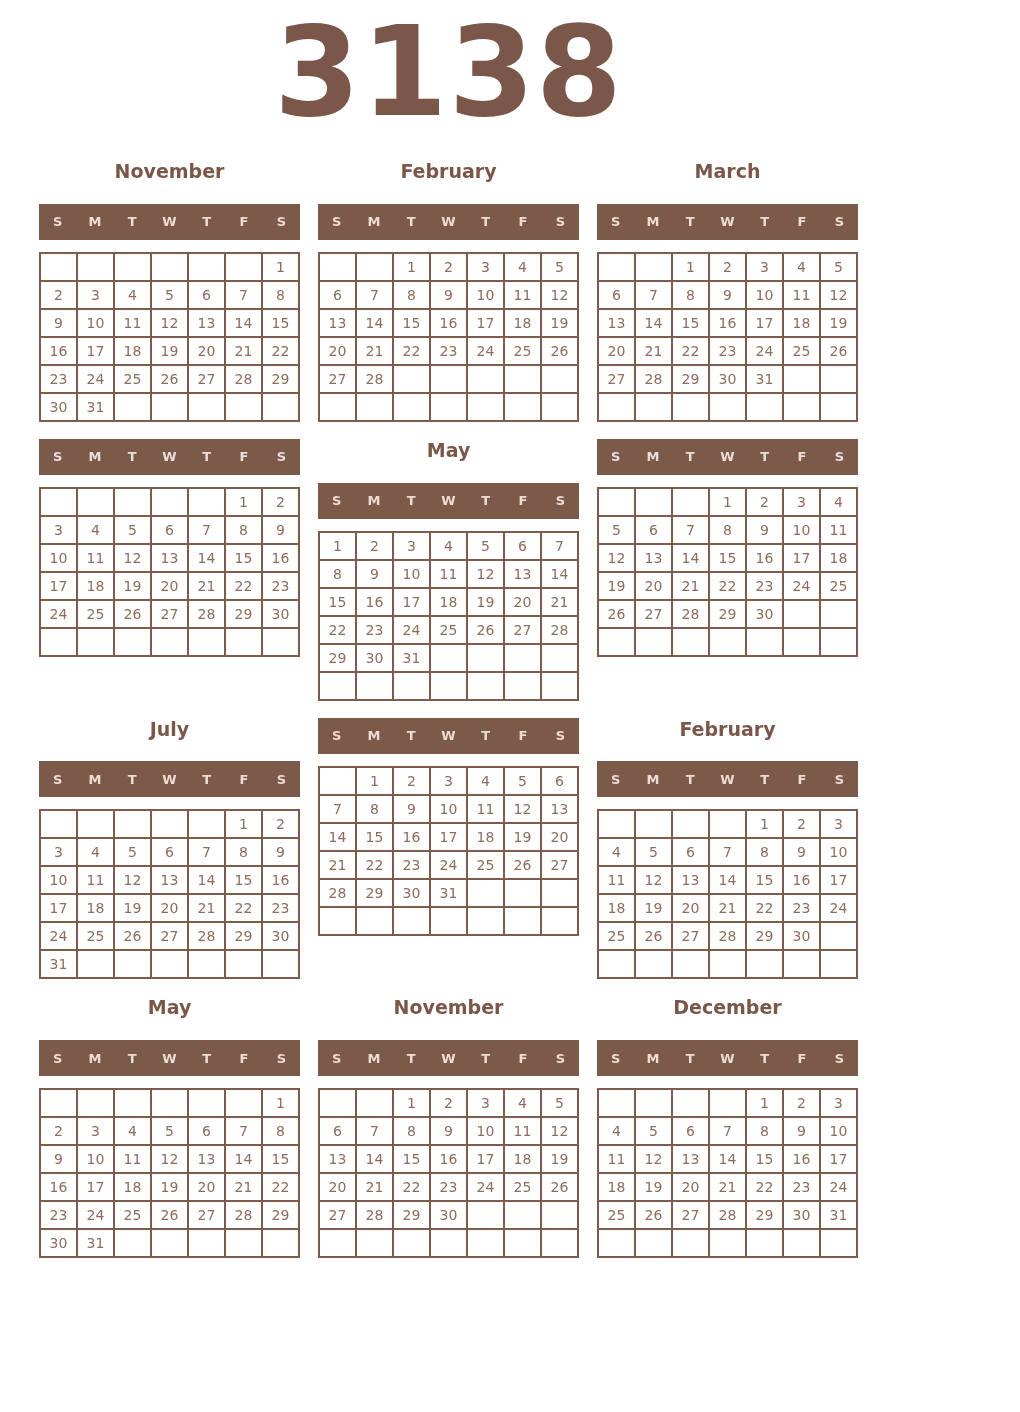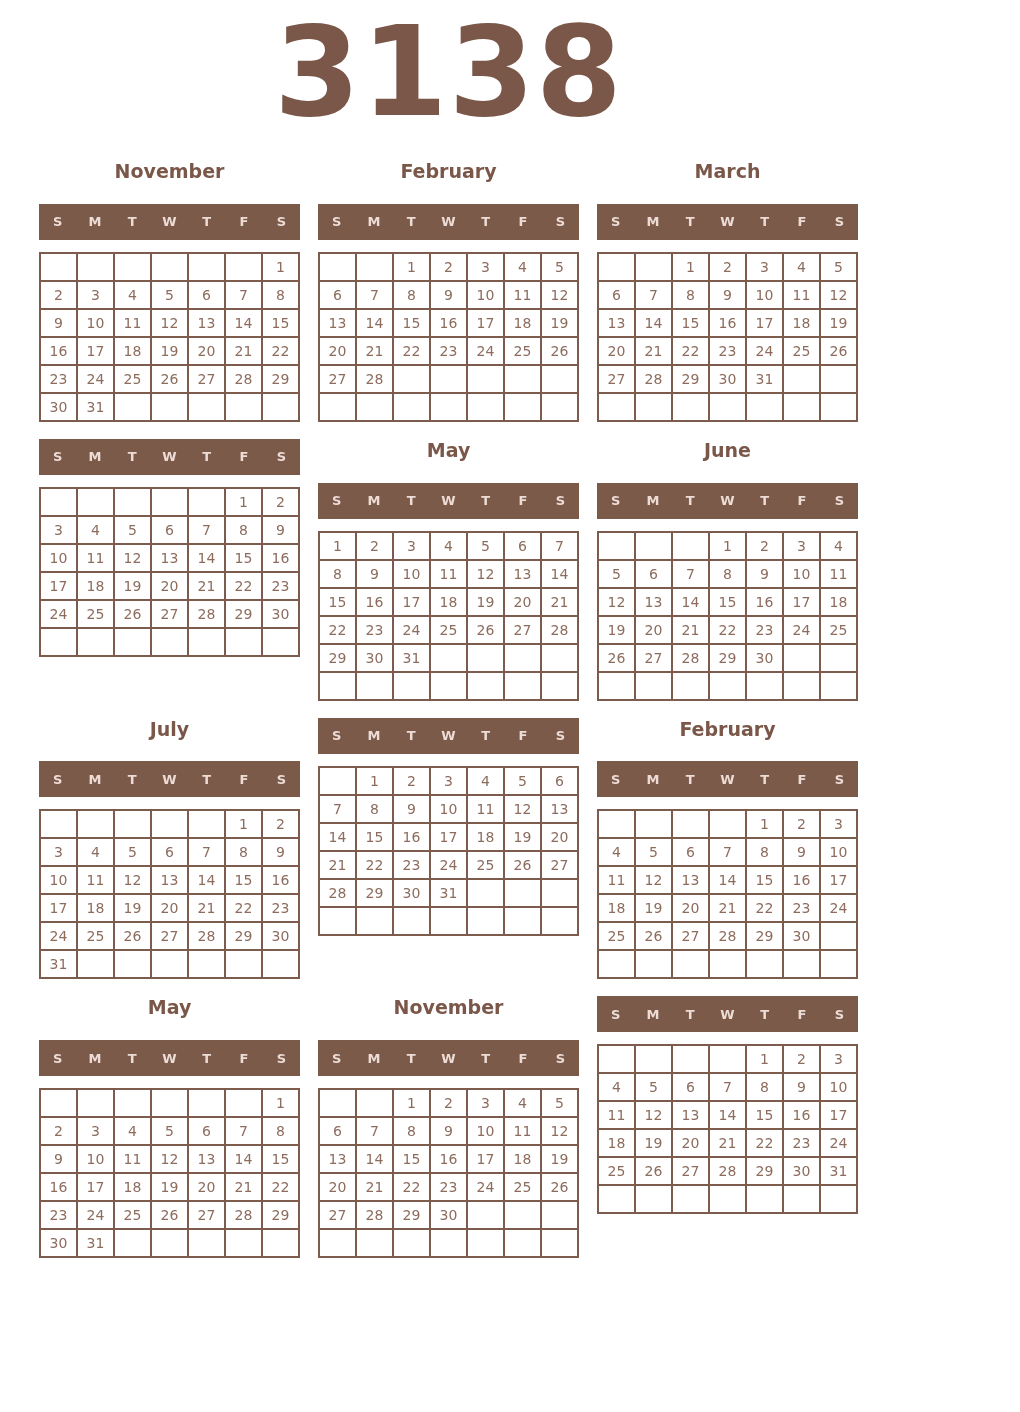--- a/index.html
+++ b/index.html
@@ -355,21 +355,20 @@
           <div class="day-cell"></div>
           <div class="day-cell"></div>
           <div class="day-cell"></div>
           <div class="day-cell"></div>
           <div class="day-cell"></div>
           <div class="day-cell"></div>
         </div>
   </section>
 
   <section class="month">
-    <h2 class="month-title">June</h2>
     <div class="weekday-band">
           <span class="weekday-label">S</span>
           <span class="weekday-label">M</span>
           <span class="weekday-label">T</span>
           <span class="weekday-label">W</span>
           <span class="weekday-label">T</span>
           <span class="weekday-label">F</span>
           <span class="weekday-label">S</span>
         </div>
     <div class="day-grid">
@@ -696,20 +695,21 @@
           <div class="day-cell"></div>
           <div class="day-cell"></div>
           <div class="day-cell"></div>
           <div class="day-cell"></div>
           <div class="day-cell"></div>
           <div class="day-cell"></div>
         </div>
   </section>
 
   <section class="month">
+    <h2 class="month-title">December</h2>
     <div class="weekday-band">
           <span class="weekday-label">S</span>
           <span class="weekday-label">M</span>
           <span class="weekday-label">T</span>
           <span class="weekday-label">W</span>
           <span class="weekday-label">T</span>
           <span class="weekday-label">F</span>
           <span class="weekday-label">S</span>
         </div>
     <div class="day-grid">

